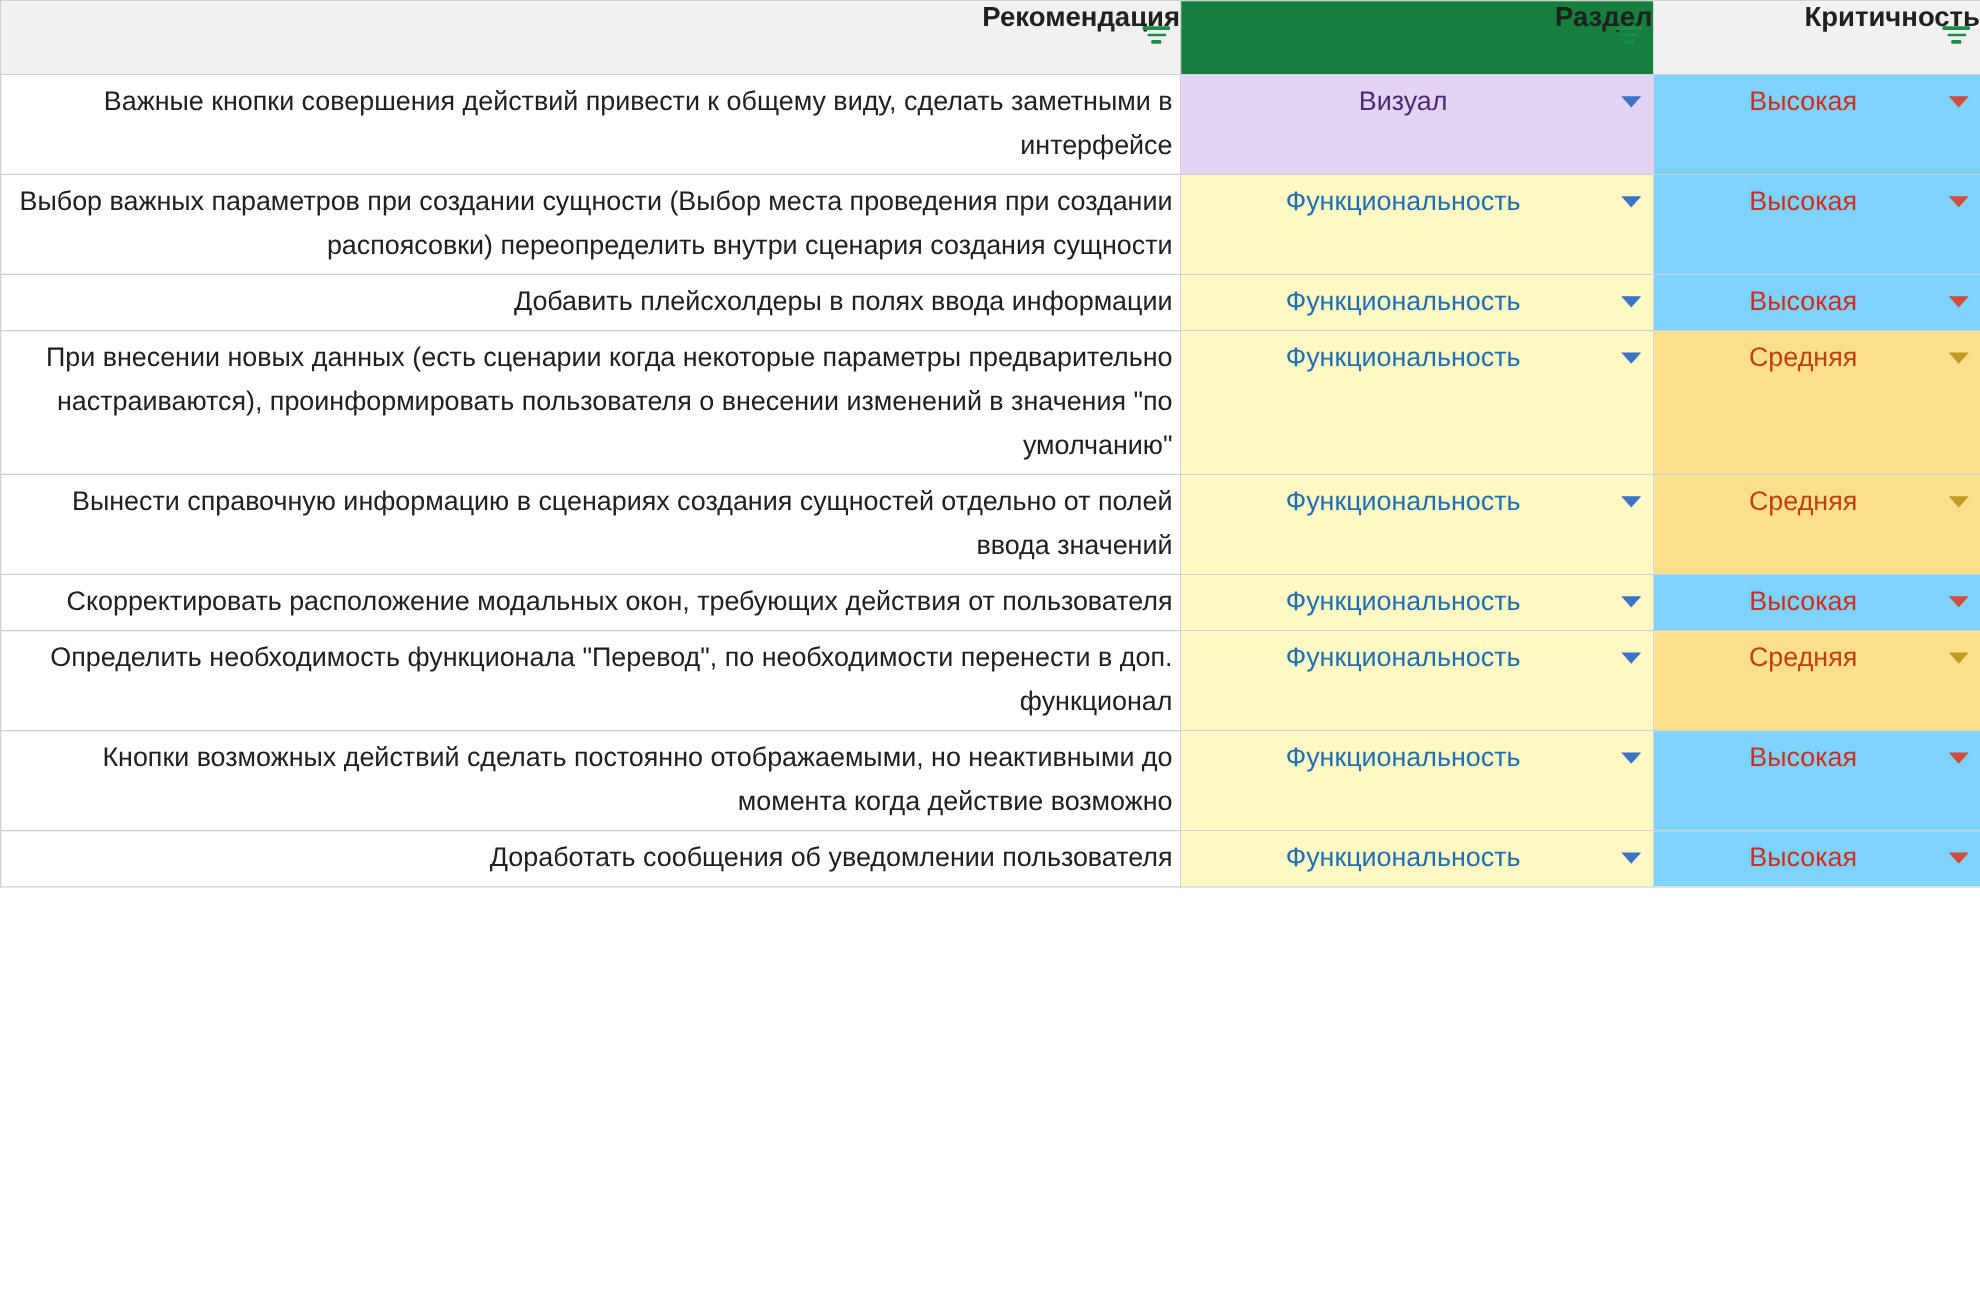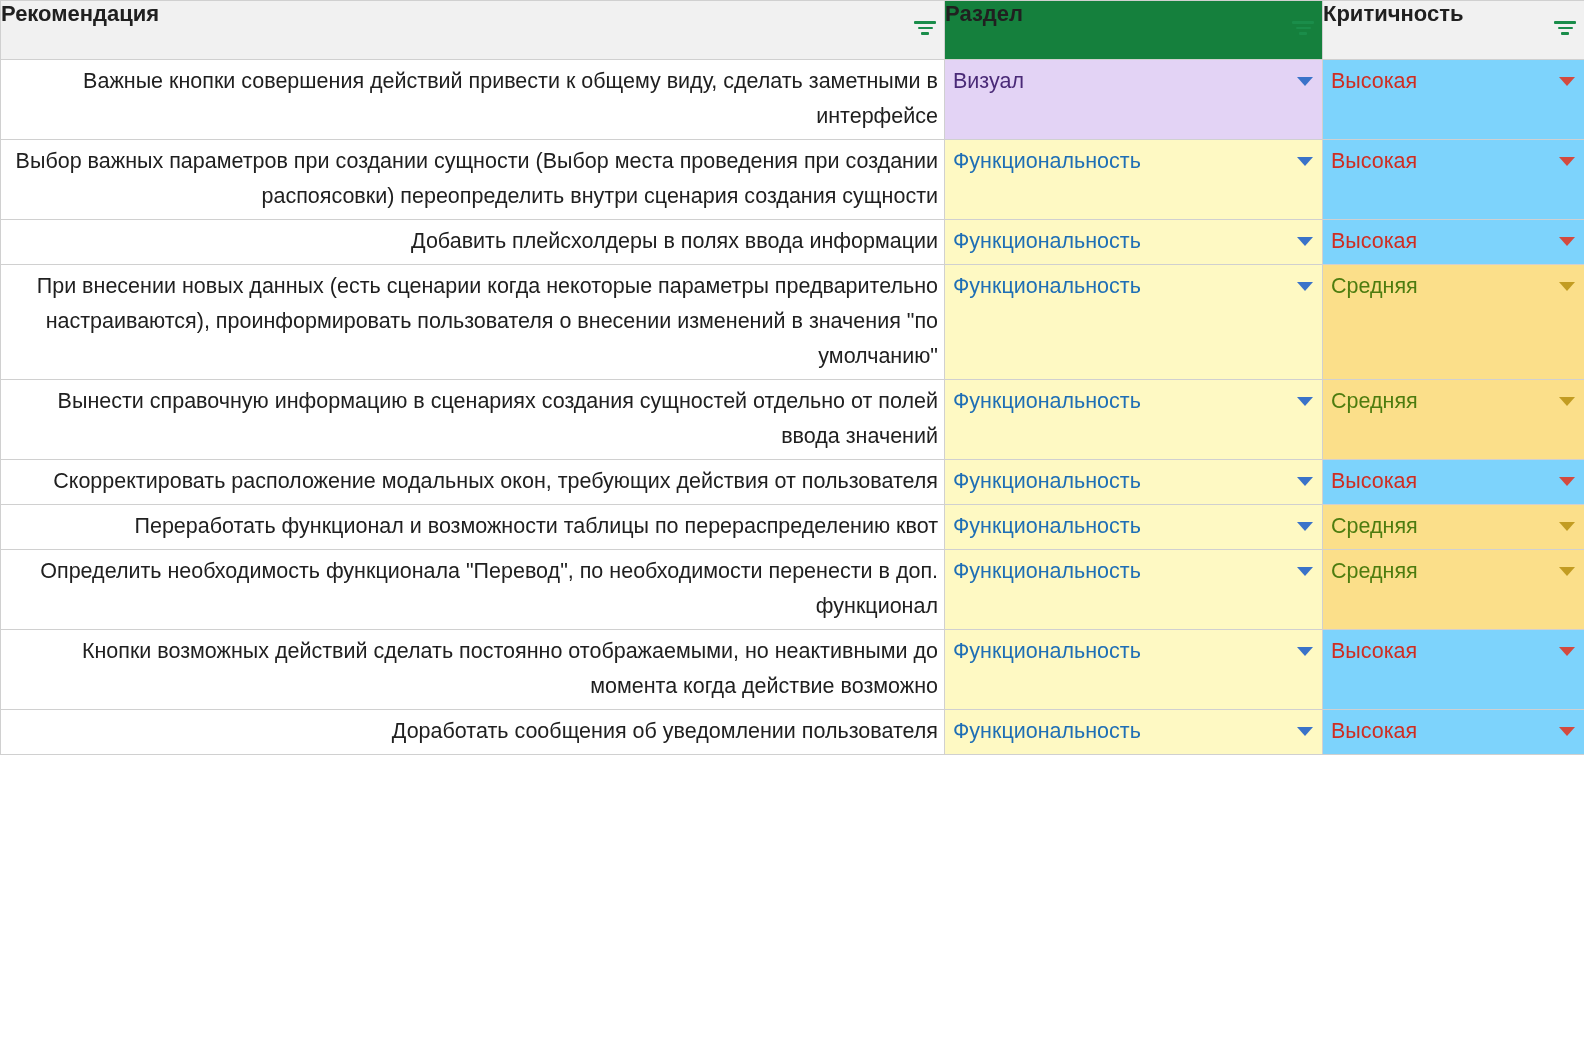--- a/index.html
+++ b/index.html
@@ -23,21 +23,21 @@
     padding: 0;
     vertical-align: top;
   }
   
   thead th {
     background: #f1f1f1;
     height: 58px;
     font-size: 22px;
     font-weight: bold;
     color: #202020;
-    text-align: left;
+    text-align: right;
     position: relative;
     padding: 0 34px 0 10px;
     border-bottom: 2px solid #b8b8b8;
   }
   thead th.sel {
     background: #15803d;
   }
   .filter-icon {
     position: absolute;
     right: 8px;
@@ -65,21 +65,21 @@
     font-size: 21.5px;
     line-height: 35px;
     padding: 4px 6px 5px 6px;
     text-align: right;
   }
   td.chip {
     position: relative;
     font-size: 21.5px;
     line-height: 35px;
     padding: 4px 30px 5px 8px;
-    text-align: left;
+    text-align: center;
     white-space: nowrap;
     overflow: hidden;
     margin-left: 31px;
   }
   .caret {
     position: absolute;
     right: 9px;
     top: 17px;
     width: 0;
     height: 0;
@@ -90,21 +90,21 @@
   }
   .caret.red { border-top-color: #d34a3f; }
   .caret.amber { border-top-color: #c29c22; }
 
   
   .sec-visual { background: #e3d3f5; color: #4a2a77; }
   .sec-func   { background: #fef9c3; color: #1f6fb5; }
 
   
   .crit-high { background: #7dd3fc; color: #cf2d22; }
-  .crit-mid  { background: #fbdf8a; color: #4d7c0f; }
+  .crit-mid  { background: #fbdf8a; color: #c2410c; }
 
   col.c1 { width: 944px; }
   col.c2 { width: 378px; }
   col.c3 { width: 262px; }
 </style>
 </head>
 <body>
 
 <table class="sheet">
   <colgroup>
@@ -210,45 +210,34 @@
         <span>Функциональность</span>
         <span class="caret"></span>
       </td>
       <td class="chip crit-high">
         <span>Высокая</span>
         <span class="caret red"></span>
       </td>
     </tr>
 
 
-    <tr>
-      <td class="rec">Переработать функционал и возможности таблицы по перераспределению квот</td>
+
+    <tr>
+      <td class="rec">Определить необходимость функционала "Перевод", по необходимости перенести в доп. функционал</td>
       <td class="chip sec-func">
         <span>Функциональность</span>
         <span class="caret"></span>
       </td>
       <td class="chip crit-mid">
         <span>Средняя</span>
         <span class="caret amber"></span>
       </td>
     </tr>
 
     <tr>
-      <td class="rec">Определить необходимость функционала "Перевод", по необходимости перенести в доп. функционал</td>
-      <td class="chip sec-func">
-        <span>Функциональность</span>
-        <span class="caret"></span>
-      </td>
-      <td class="chip crit-mid">
-        <span>Средняя</span>
-        <span class="caret amber"></span>
-      </td>
-    </tr>
-
-    <tr>
       <td class="rec">Кнопки возможных действий сделать постоянно отображаемыми, но неактивными до момента когда действие возможно</td>
       <td class="chip sec-func">
         <span>Функциональность</span>
         <span class="caret"></span>
       </td>
       <td class="chip crit-high">
         <span>Высокая</span>
         <span class="caret red"></span>
       </td>
     </tr>

